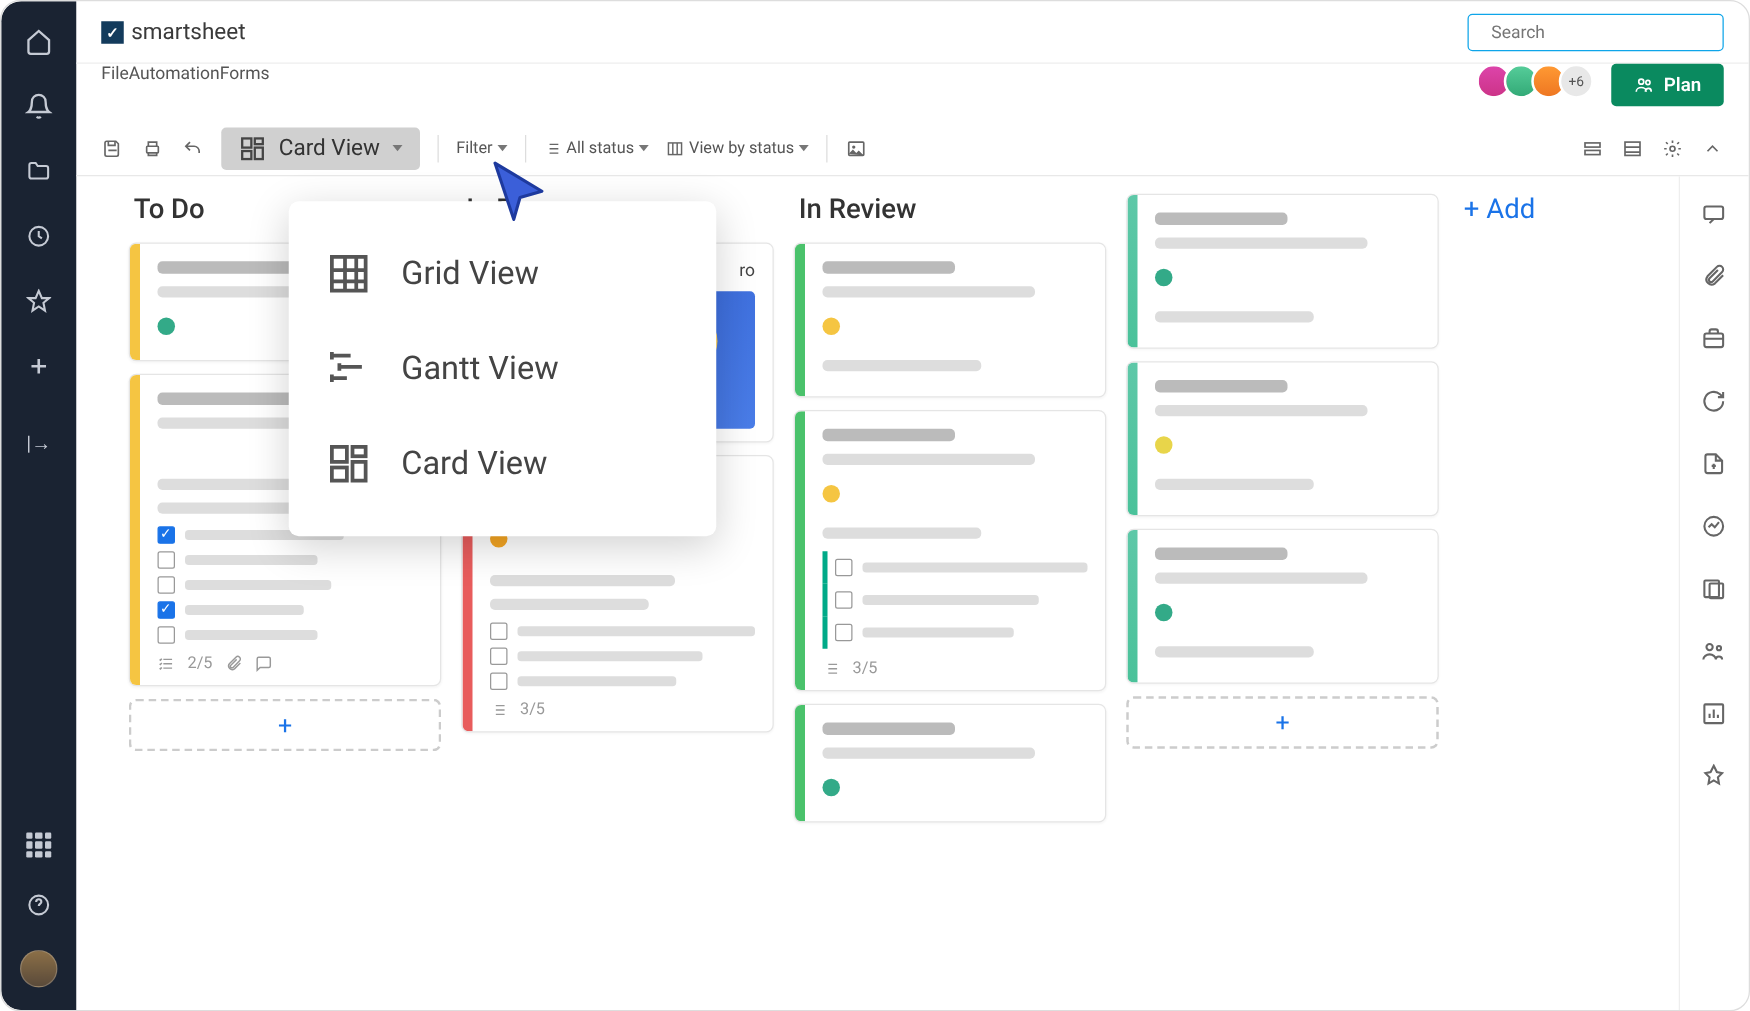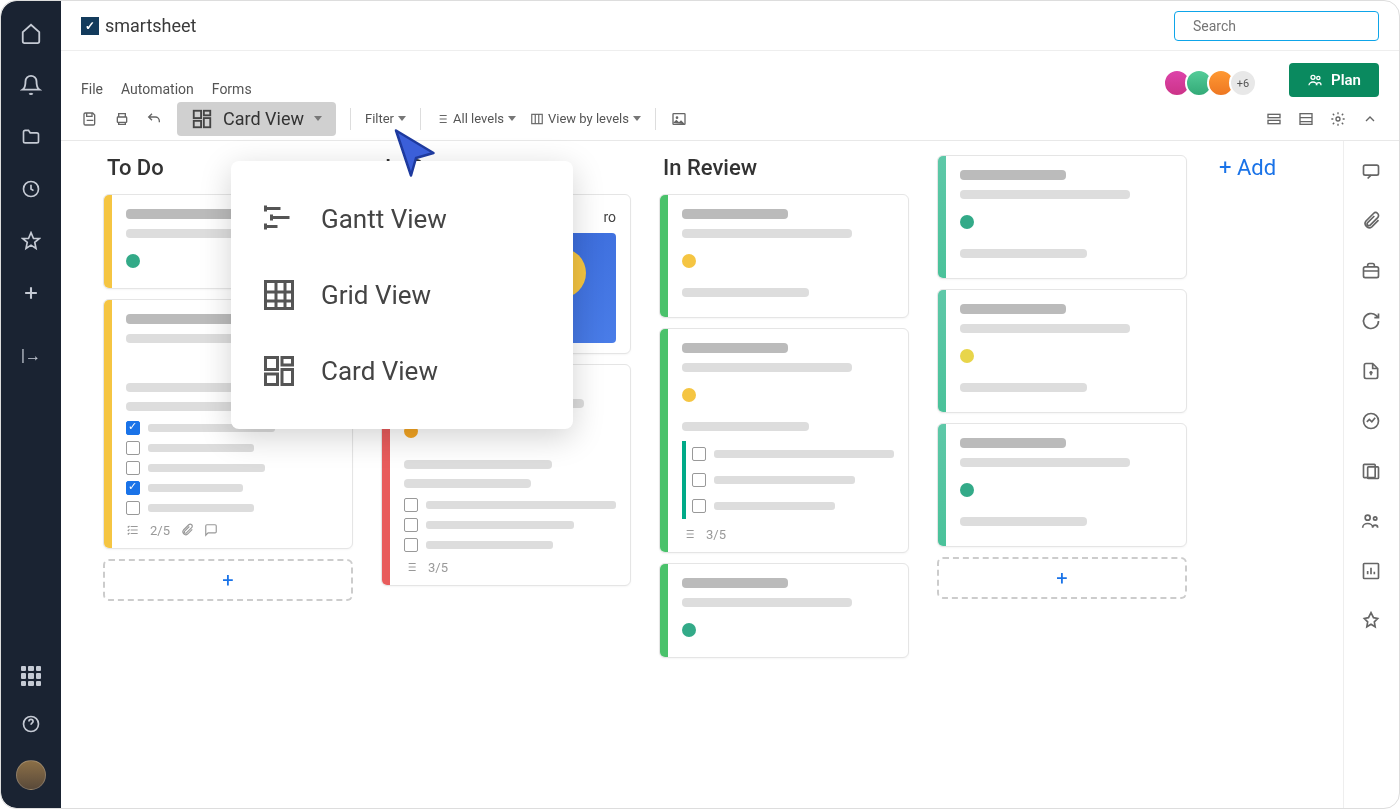--- a/index.html
+++ b/index.html
@@ -18,21 +18,21 @@
 .main { flex: 1; display: flex; flex-direction: column; position: relative; }
 
 
 .topbar { height: 50px; display: flex; align-items: center; padding: 0 20px; border-bottom: 1px solid #eee; }
 .logo { display: flex; align-items: center; gap: 6px; font-size: 18px; color: #3a3a3a; font-weight: 400; }
 .logo-mark { width: 18px; height: 18px; background: #133b5c; display: flex; align-items: center; justify-content: center; color: #fff; font-size: 12px; font-weight: bold; }
 .search-box { margin-left: auto; width: 205px; height: 30px; border: 1px solid #0ea5e9; border-radius: 4px; display: flex; align-items: center; padding: 0 10px; gap: 8px; color: #888; }
 .search-box input { border: none; outline: none; flex: 1; font-size: 14px; }
 
 
-.secondbar { height: 46px; display: flex; align-items: flex-end; padding: 0 20px; gap: 18px; }
+.secondbar { height: 46px; display: flex; align-items: flex-start; padding: 0 20px; }
 .menu-link { font-size: 14px; color: #555; cursor: pointer; }
 .doc-title { position: absolute; left: 50%; transform: translateX(-50%); display: flex; align-items: center; gap: 10px; font-size: 20px; font-weight: 700; color: #2a2a2a; }
 .doc-icon { width: 18px; height: 20px; border: 1.5px solid #4a90d9; border-radius: 2px; position: relative; }
 .doc-icon::after { content: ''; position: absolute; left: 3px; right: 3px; top: 4px; height: 1.5px; background: #f5a623; box-shadow: 0 4px 0 #f5a623, 0 8px 0 #f5a623; }
 .star-outline { color: #bbb; font-size: 18px; }
 .avatars { margin-left: auto; display: flex; align-items: center; }
 .av { width: 28px; height: 28px; border-radius: 50%; border: 2px solid #fff; margin-left: -6px; }
 .av1{background: linear-gradient(#d4a,#c38);} .av2{background: linear-gradient(#5c9,#3a7);} .av3{background: linear-gradient(#f93,#e72);}
 .av-more { width: 28px; height: 28px; border-radius: 50%; background: #e8e8e8; color: #555; font-size: 11px; display: flex; align-items:center; justify-content:center; margin-left: -6px; border: 2px solid #fff; }
 .share-btn { margin-left: 14px; background: #0a8a5f; color: #fff; border: none; padding: 8px 18px; border-radius: 4px; font-size: 15px; font-weight: 600; display: flex; align-items: center; gap: 8px; cursor: pointer; }
@@ -42,37 +42,37 @@
 .tb-icon { width: 18px; height: 18px; color: #666; cursor: pointer; display:flex; align-items:center; justify-content:center; }
 .tb-sep { width: 1px; height: 22px; background: #ddd; }
 .view-selector { background: #d0d0d0; border-radius: 4px; padding: 6px 14px; display: flex; align-items: center; gap: 10px; font-size: 18px; color: #333; cursor: pointer; }
 .tb-filter { font-size: 13px; color: #555; display:flex; align-items:center; gap:4px; cursor:pointer; }
 .tb-right { margin-left: auto; display: flex; gap: 14px; align-items: center; }
 .chev-down { width: 0; height: 0; border-left: 4px solid transparent; border-right: 4px solid transparent; border-top: 5px solid #777; }
 
 
 .board-wrap { flex: 1; display: flex; overflow: hidden; }
 .board-gutter { width: 30px; display: flex; align-items: flex-start; justify-content: center; padding-top: 160px; }
-.board { flex: 1; display: flex; gap: 16px; padding: 14px 6px 0 6px; overflow-x: auto; }
+.board { flex: 1; display: flex; gap: 4px; padding: 14px 6px 0 6px; overflow-x: auto; }
 .column { width: 262px; flex-shrink: 0; padding: 0 6px; }
 .col-title { font-size: 22px; font-weight: 500; color: #333; margin-bottom: 14px; padding-left: 4px; }
 .add-col { color: #1a73e8; font-weight: 400; cursor: pointer; font-size: 22px; }
 
 .card { background: #fff; border: 1px solid #e5e5e5; border-radius: 6px; margin-bottom: 10px; display: flex; overflow: hidden; box-shadow: 0 1px 2px rgba(0,0,0,0.04); }
 .card-stripe { width: 8px; flex-shrink: 0; }
 .card-body { flex: 1; padding: 14px 14px 10px 14px; }
 .ph-line { height: 9px; background: #ddd; border-radius: 4px; margin-bottom: 10px; }
 .ph-line.dark { background: #bbb; height: 10px; }
 .dot { width: 14px; height: 14px; border-radius: 50%; display: inline-block; margin: 6px 0; }
 .check-row { display: flex; align-items: center; gap: 8px; margin: 6px 0; }
 .check-box { width: 14px; height: 14px; border: 1.5px solid #999; border-radius: 2px; }
 .check-box.checked { background: #1a73e8; border-color: #1a73e8; position: relative; }
 .check-box.checked::after { content: '✓'; color: #fff; position: absolute; font-size: 11px; top: -2px; left: 1px; }
 .check-ph { flex: 1; height: 8px; background: #ddd; border-radius: 3px; }
-.card-foot { display: flex; align-items: flex-start; gap: 10px; color: #999; font-size: 13px; margin-top: 8px; }
+.card-foot { display: flex; align-items: center; gap: 10px; color: #999; font-size: 13px; margin-top: 8px; }
 .card-img { height: 110px; background: linear-gradient(135deg,#2d5bce,#4a7de8); border-radius: 4px; margin-top: 8px; position: relative; overflow: hidden; }
 .card-img::before { content:''; position:absolute; width:50px; height:50px; background:#f5c542; border-radius:50%; right:30px; top:15px; }
 .card-img::after { content:''; position:absolute; width:70px; height:40px; background:#5ec8d8; border-radius:4px; left:20px; bottom:15px; }
 .sub-stripe { width: 4px; background: #0a8; margin-right: 6px; }
 .add-card { border: 2px dashed #ccc; border-radius: 6px; height: 42px; display: flex; align-items: center; justify-content: center; color: #1a73e8; font-size: 20px; cursor: pointer; margin-top: 4px; }
 
 
 .right-rail { width: 56px; border-left: 1px solid #eee; display: flex; flex-direction: column; align-items: center; padding-top: 20px; gap: 28px; }
 .right-rail .r-icon { width: 22px; height: 22px; color: #666; cursor: pointer; }
 
@@ -215,29 +215,29 @@
       <div class="tb-sep"></div>
       <div class="tb-filter">
           <span>Filter</span>
           <div class="chev-down"></div>
         </div>
       <div class="tb-sep"></div>
       <div class="tb-filter">
         <svg viewBox="0 0 24 24" width="14" height="14" fill="none" stroke="#666" stroke-width="2">
             <path d="M8 6h12M8 12h12M8 18h12M3 6h.01M3 12h.01M3 18h.01"></path>
           </svg>
-        <span>All levels</span>
+        <span>All status</span>
           <div class="chev-down"></div>
       </div>
       <div class="tb-filter">
         <svg viewBox="0 0 24 24" width="14" height="14" fill="none" stroke="#666" stroke-width="2">
             <rect x="3" y="4" width="18" height="16"></rect>
             <path d="M9 4v16M15 4v16"></path>
           </svg>
-        <span>View by levels</span>
+        <span>View by status</span>
           <div class="chev-down"></div>
       </div>
       <div class="tb-sep"></div>
       <div class="tb-icon">
           <svg viewBox="0 0 24 24" width="16" height="16" fill="#666">
             <rect x="3" y="4" width="18" height="16" rx="1" fill="none" stroke="#666" stroke-width="2"></rect>
             <circle cx="9" cy="10" r="2"></circle>
             <path d="M3 18l5-5 4 4 3-3 6 6"></path>
           </svg>
         </div>
@@ -522,30 +522,30 @@
             <svg viewBox="0 0 24 24" width="20" height="20" fill="none" stroke="#666" stroke-width="2">
               <path d="M12 2l3 6 5 1-4 4 1 6-5-3-5 3 1-6-4-4 5-1z"></path>
             </svg>
           </div>
       </div>
     </div>
 
     <div class="view-dropdown">
       <div class="dd-item">
         <svg class="dd-icon" viewBox="0 0 24 24" fill="none" stroke="currentColor" stroke-width="2">
-            <path d="M3 5h10M7 11h12M3 17h8M3 3v4M7 9v4M3 15v4"></path>
-          </svg>
-        <span>Gantt View</span>
+            <rect x="3" y="3" width="18" height="18"></rect>
+            <path d="M3 10h18M3 16h18M10 3v18M16 3v18"></path>
+          </svg>
+        <span>Grid View</span>
       </div>
       <div class="dd-item">
         <svg class="dd-icon" viewBox="0 0 24 24" fill="none" stroke="currentColor" stroke-width="2">
-            <rect x="3" y="3" width="18" height="18"></rect>
-            <path d="M3 10h18M3 16h18M10 3v18M16 3v18"></path>
-          </svg>
-        <span>Grid View</span>
+            <path d="M3 5h10M7 11h12M3 17h8M3 3v4M7 9v4M3 15v4"></path>
+          </svg>
+        <span>Gantt View</span>
       </div>
       <div class="dd-item">
         <svg class="dd-icon" viewBox="0 0 24 24" fill="none" stroke="currentColor" stroke-width="2">
             <rect x="3" y="3" width="8" height="8"></rect>
             <rect x="14" y="3" width="7" height="5"></rect>
             <rect x="14" y="11" width="7" height="10"></rect>
             <rect x="3" y="14" width="8" height="7"></rect>
           </svg>
         <span>Card View</span>
       </div>

